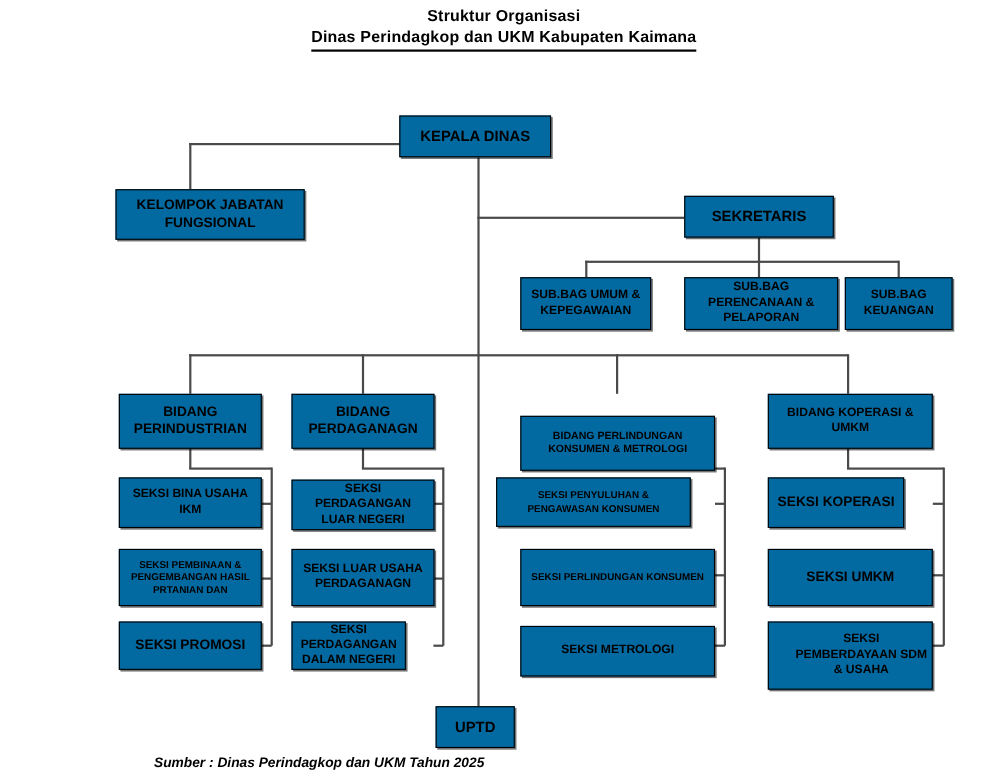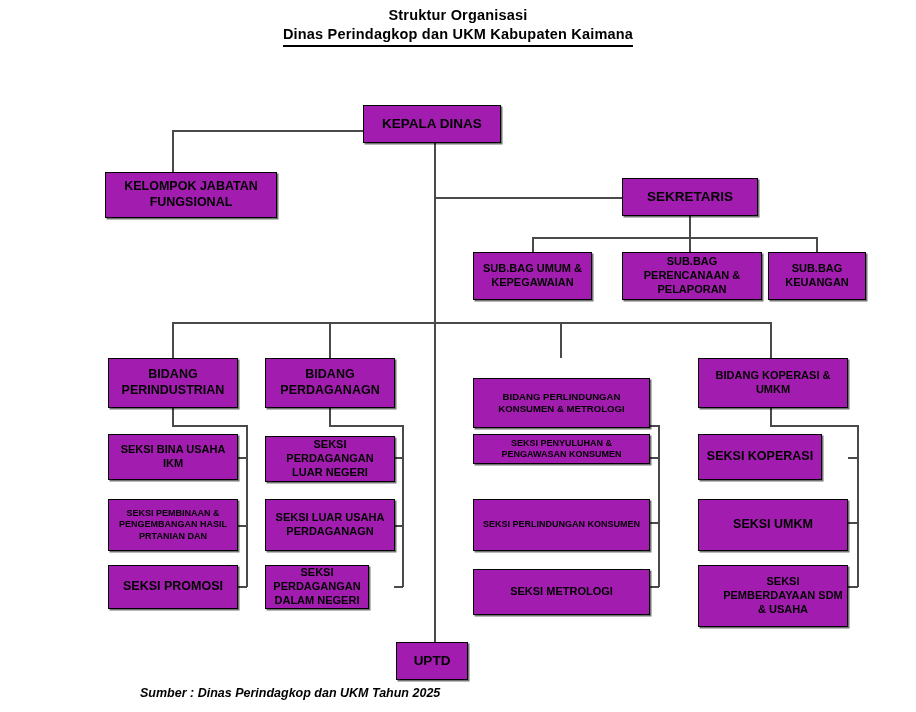--- a/index.html
+++ b/index.html
@@ -40,21 +40,21 @@
     display: inline-block;
     border-bottom: 2.5px solid #000;
     padding-bottom: 1px;
   }
 
   
   .node {
     position: absolute;
     box-sizing: border-box;
     border: 1.6px solid #000;
-    background: #a21caf;
+    background: #0369a1;
     display: flex;
     align-items: center;
     justify-content: center;
     text-align: center;
     font-weight: bold;
     line-height: 1.25;
     z-index: 3;
     box-shadow: 1.5px 1.5px 0 0 rgba(0,0,0,0.55);
   }
   .node span { display: block; padding: 0 4px; }
@@ -197,21 +197,21 @@
   </div>
 
   <div class="node t-sm" style="left:265px; top:499px; width:130px; height:52px;">
     <span>SEKSI LUAR USAHA PERDAGANAGN</span>
   </div>
 
   <div class="node t-sm" style="left:265px; top:565px; width:104px; height:44px;align-items:center;">
     <span>SEKSI PERDAGANGAN DALAM NEGERI</span>
   </div>
 
-  <div class="node t-xxs" style="left:473px; top:434px; width:177px; height:30px;">
+  <div class="node t-xxs" style="left:451px; top:434px; width:177px; height:45px;">
     <span>SEKSI PENYULUHAN &amp; PENGAWASAN KONSUMEN</span>
   </div>
 
   <div class="node t-xxs" style="left:473px; top:499px; width:177px; height:52px;">
     <span>SEKSI PERLINDUNGAN KONSUMEN</span>
   </div>
 
   <div class="node t-sm" style="left:473px; top:569px; width:177px; height:46px;">
     <span>SEKSI  METROLOGI</span>
   </div>

